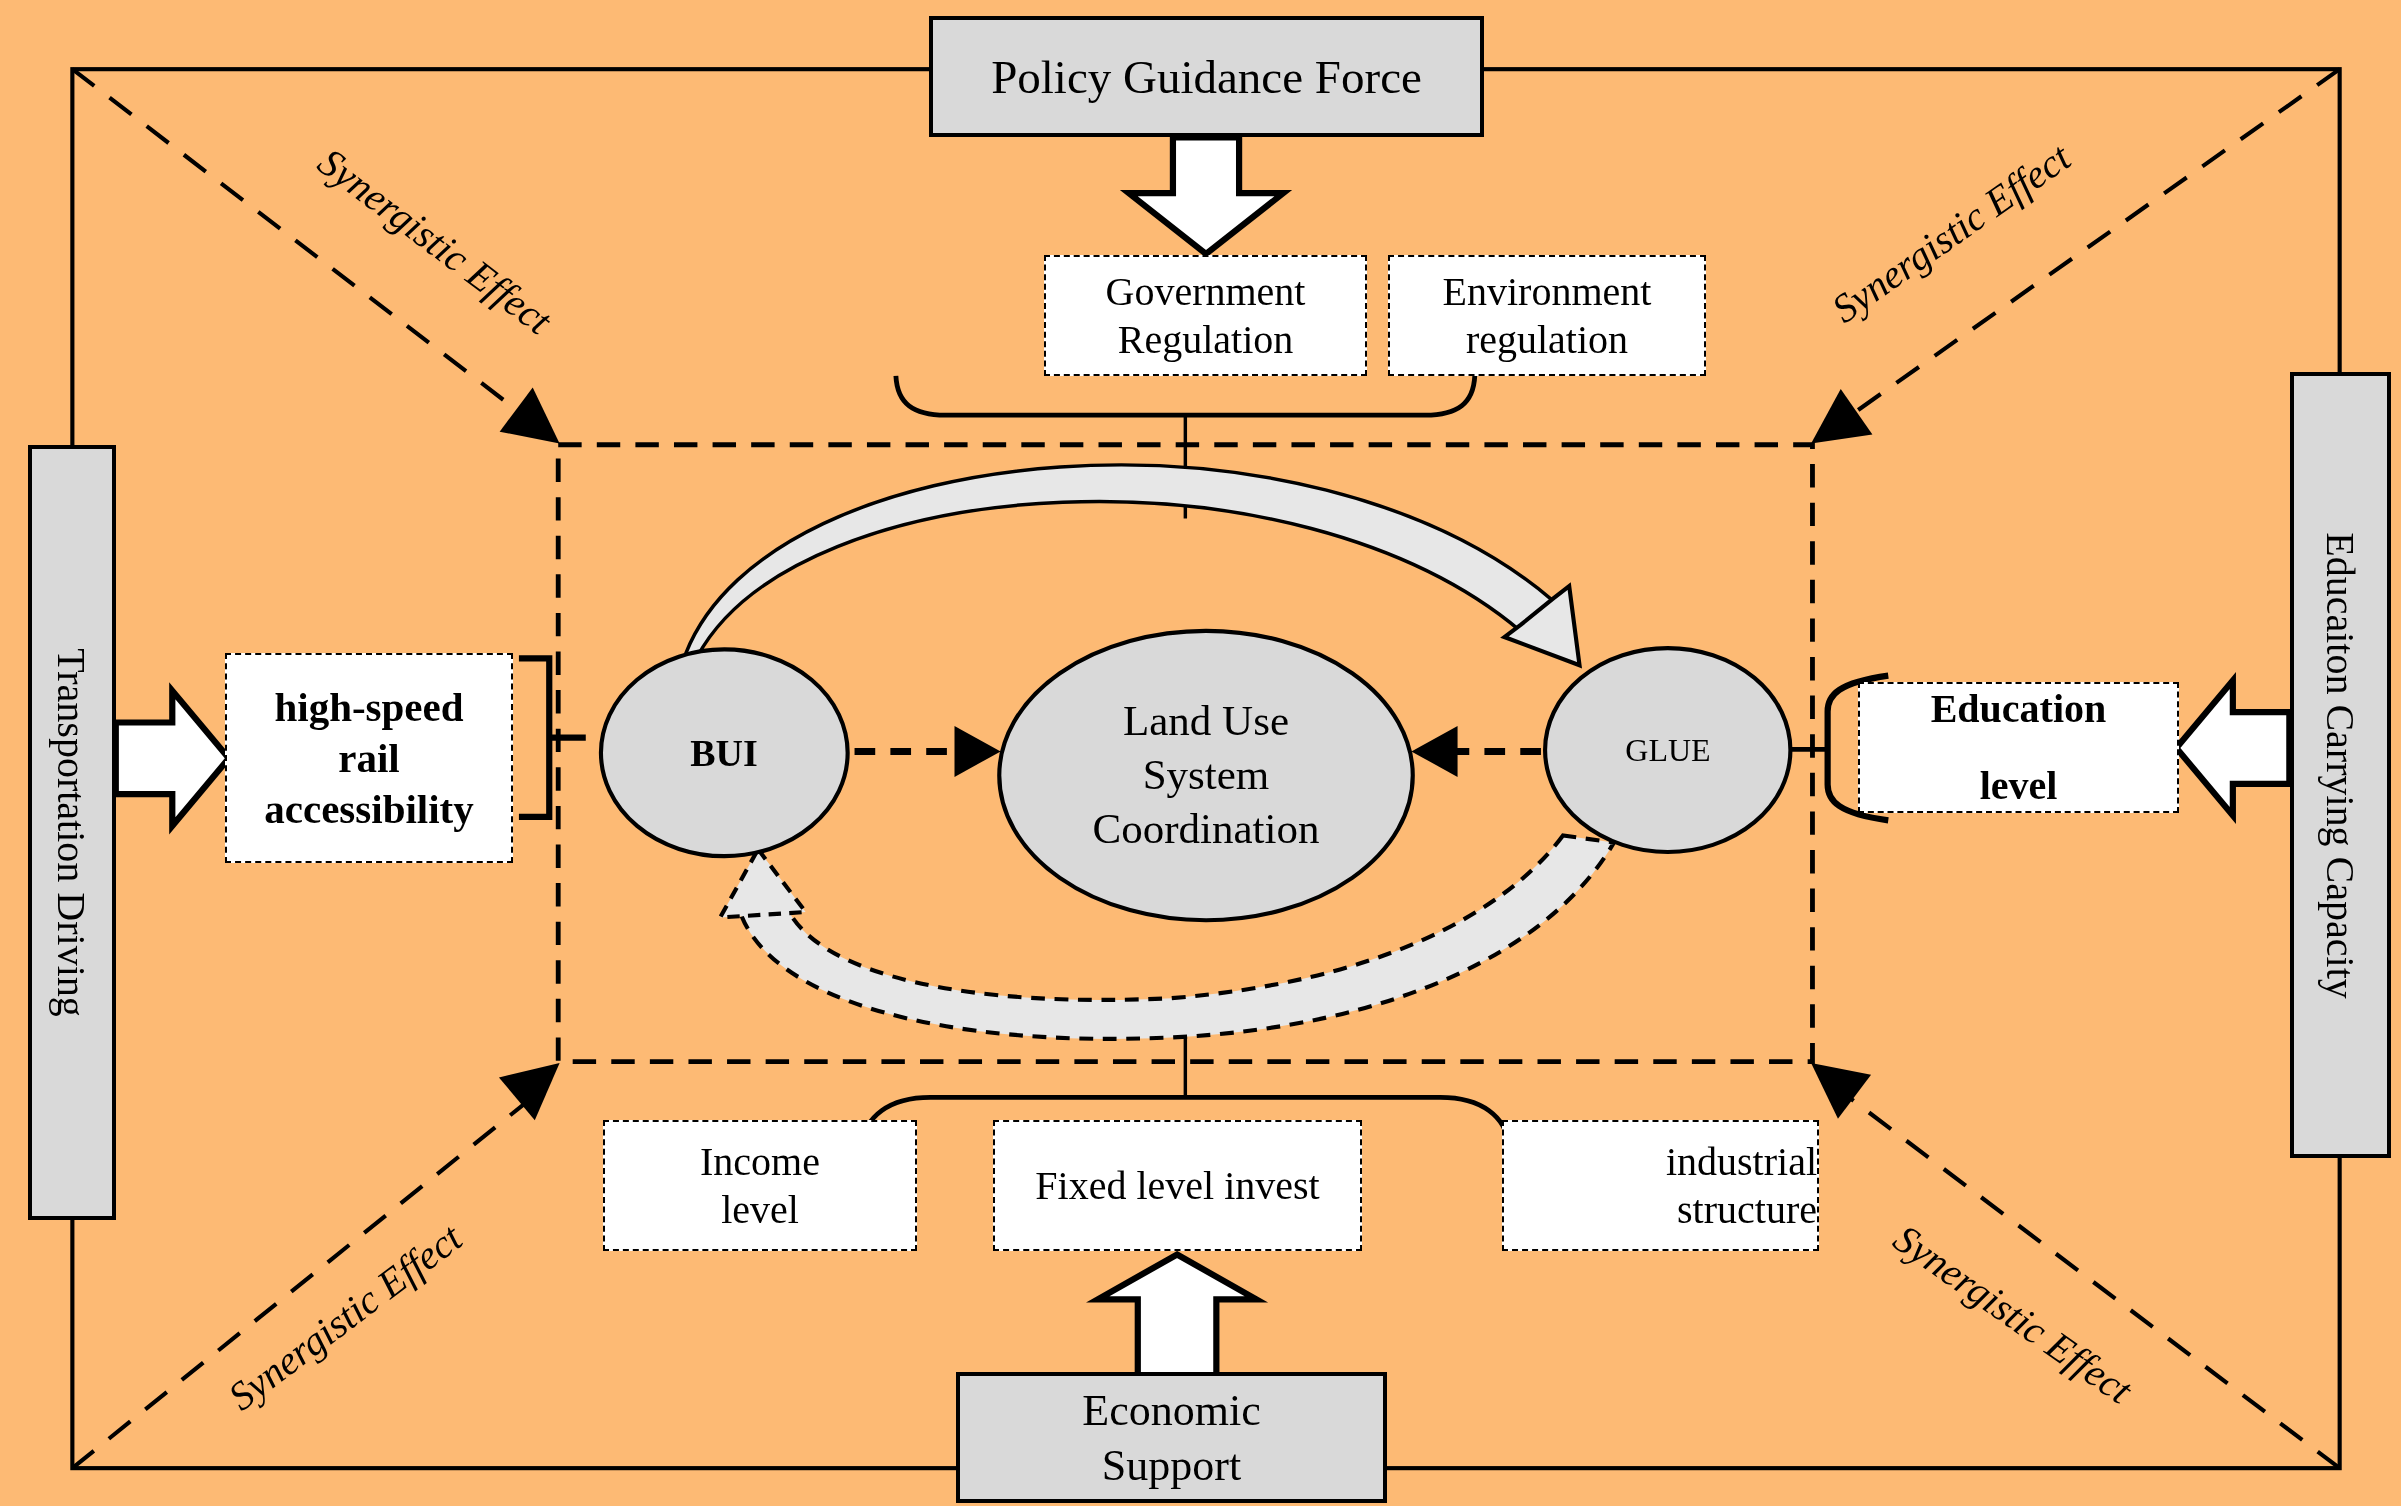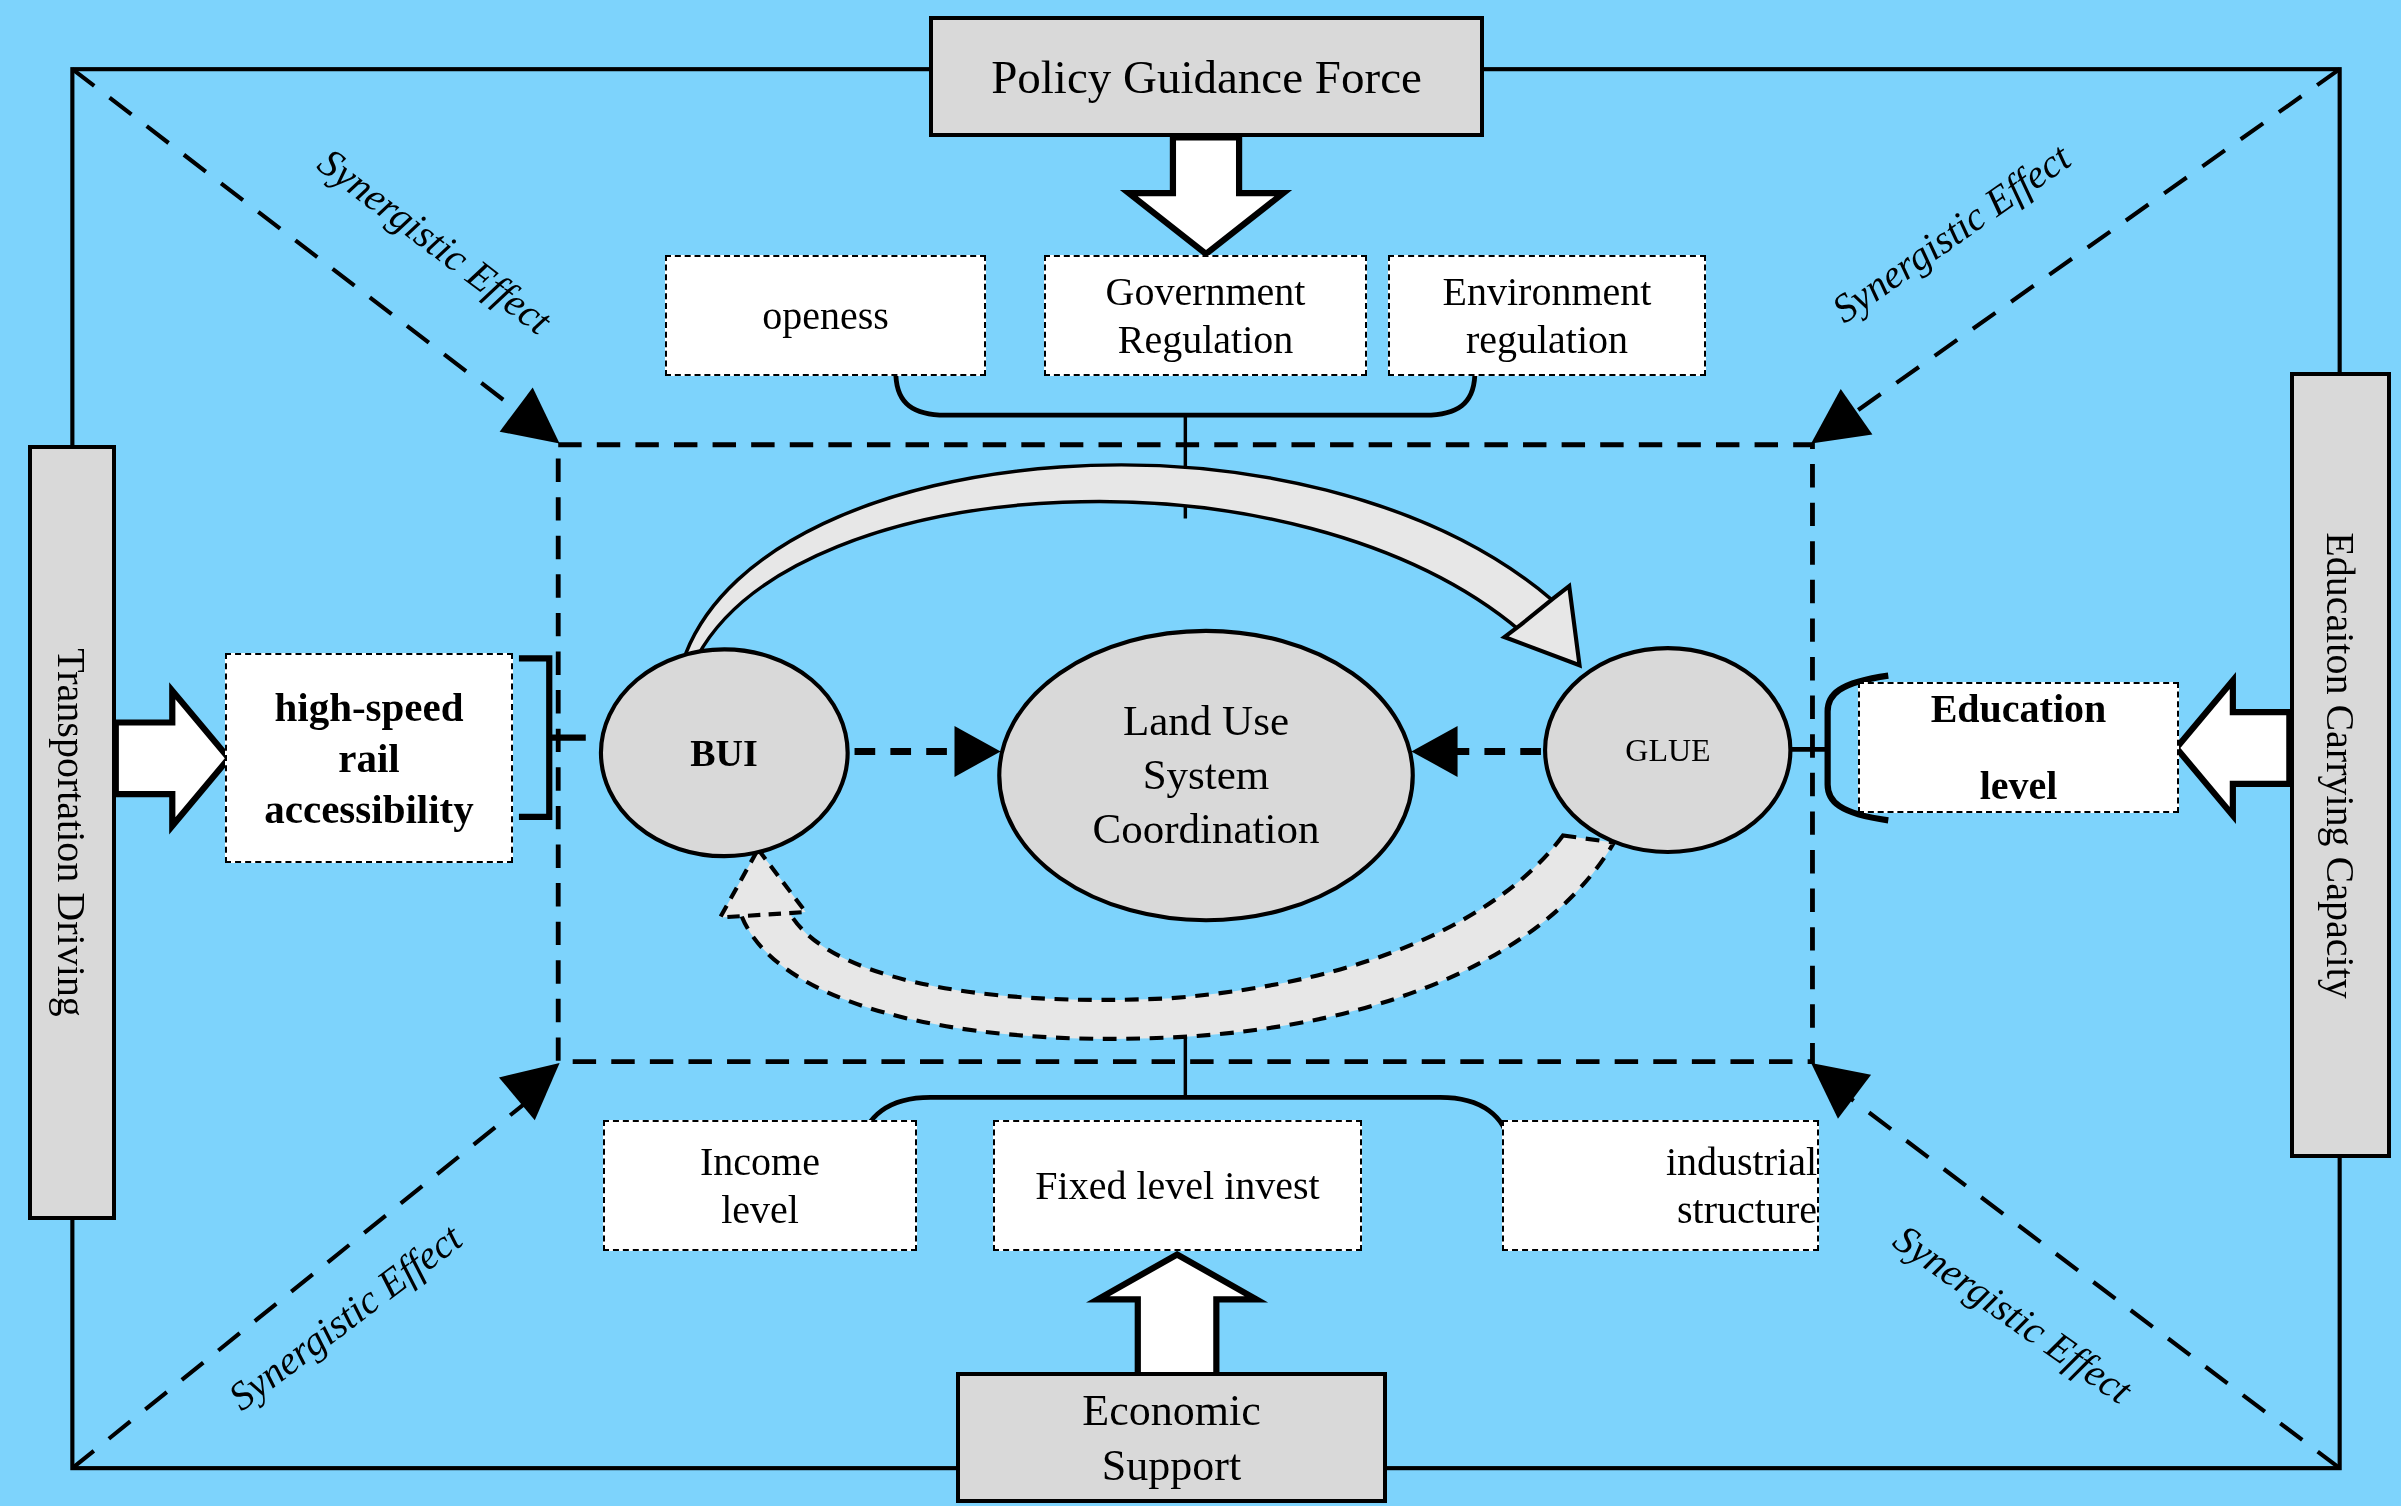--- a/index.html
+++ b/index.html
@@ -1,16 +1,16 @@
 <!DOCTYPE html>
 <html style="font-size:11px"><head>
 <meta charset="utf-8">
 <style>
   html,body{margin:0;padding:0;background:#ffffff;}
-  #stage{position:relative;width:2401px;height:1507px;background:#7dd3fc;
+  #stage{position:relative;width:2401px;height:1507px;background:#fdba74;
          font-family:"Liberation Serif","DejaVu Serif",serif;overflow:hidden;}
   #diagram-svg{position:absolute;left:0;top:0;width:2401px;height:1507px;}
   .abs{position:absolute;box-sizing:border-box;}
   .graybox{background:#d9d9d9;border:4.1px solid #000;display:flex;align-items:center;justify-content:center;text-align:center;}
   .dashbox{background:#ffffff;border:2.8px dashed #000;display:flex;flex-direction:column;align-items:center;justify-content:center;text-align:center;}
   .lbl{display:block;}
   .f58{font-size:40px;line-height:48px;}
   .f60b{font-size:41px;line-height:51px;font-weight:bold;}
   .f58b{font-size:40px;line-height:50px;font-weight:bold;justify-content:space-between;}
   .f64{font-size:44px;line-height:55px;}
@@ -83,23 +83,20 @@
   </div>
 
   <div class="abs graybox" style="left:27.6px;top:445px;width:88px;height:775px;">
     <span class="rot90" style="transform:rotate(90deg);font-size:40px;">Transportation Driving</span>
   </div>
 
   <div class="abs graybox" style="left:2290px;top:372px;width:101px;height:786px;">
     <span class="rot90" style="transform:rotate(90deg);font-size:40px;">Educaiton Carrying Capacity</span>
   </div>
 
-  <div class="abs dashbox f58" style="left:665px;top:255px;width:321px;height:121px;">
-    <span class="lbl">openess</span>
-  </div>
   <div class="abs dashbox f58" style="left:1044px;top:255px;width:323px;height:121px;">
     <span class="lbl">Government</span>
     <span class="lbl">Regulation</span>
   </div>
   <div class="abs dashbox f58" style="left:1388px;top:255px;width:318px;height:121px;align-items:center;">
     <span class="lbl">Environment</span>
     <span class="lbl">regulation</span>
   </div>
 
   <div class="abs dashbox f60b" style="left:225px;top:653px;width:288px;height:210px;">

